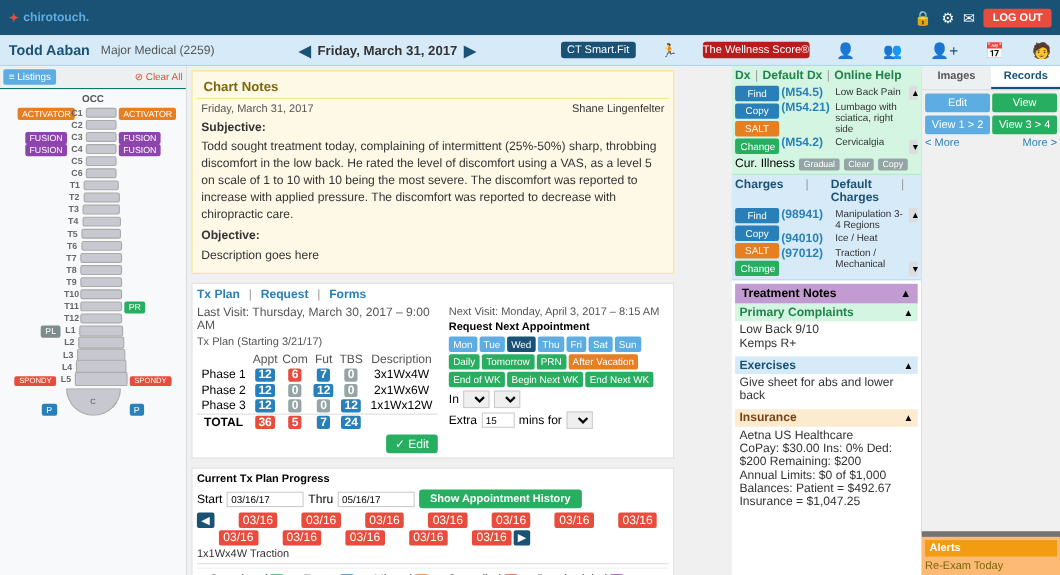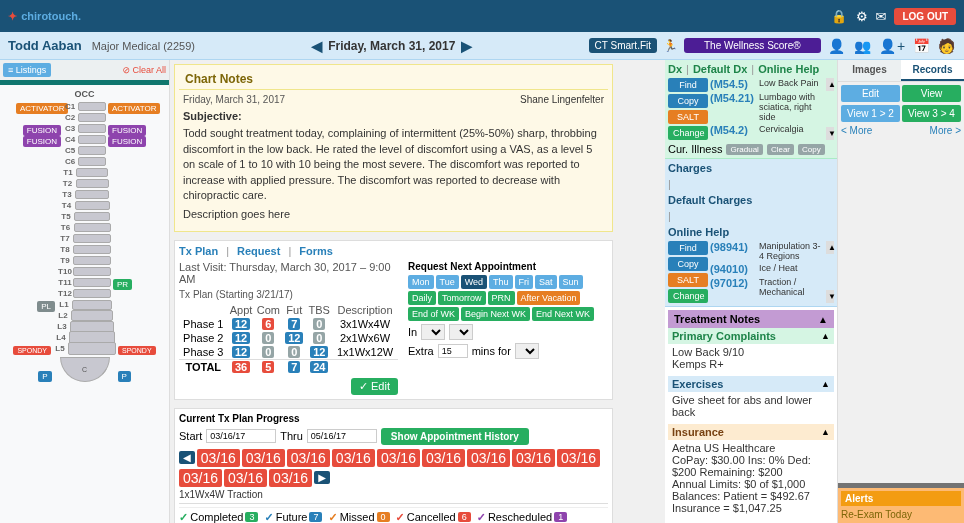--- a/index.html
+++ b/index.html
@@ -11,31 +11,31 @@
     .header-spacer { flex: 1; }
     .logout-btn { background: #e74c3c; color: white; border: none; padding: 3px 8px; border-radius: 3px; cursor: pointer; font-size: 10px; font-weight: bold; }
 
     
     .sub-header { background: #d6eaf8; height: 28px; display: flex; align-items: center; padding: 0 8px; gap: 10px; border-bottom: 1px solid #aed6f1; }
     .patient-name { font-weight: bold; font-size: 13px; color: #1a5276; }
     .insurance { color: #555; font-size: 11px; }
     .date-nav { display: flex; align-items: center; gap: 6px; flex: 1; justify-content: center; }
     .date-nav button { background: none; border: none; cursor: pointer; color: #1a5276; font-size: 14px; font-weight: bold; }
     .date-text { font-size: 12px; color: #333; font-weight: bold; }
-    .right-tools { display: flex; align-items: center; gap: 6px; }
+    .right-tools { display: flex; align-items: center; gap: 23px; }
     .ct-smart { background: #1a5276; color: white; padding: 2px 6px; border-radius: 3px; font-size: 10px; cursor: pointer; }
-    .wellness { background: #4c1d95; color: white; padding: 2px 20px; border-radius: 3px; font-size: 10px; cursor: pointer; }
+    .wellness { background: #b91c1c; color: white; padding: 2px 0; border-radius: 3px; font-size: 10px; cursor: pointer; }
     .icon-btn { color: #1a5276; font-size: 14px; cursor: pointer; margin-left: 2px; }
 
     
     .main { display: flex; height: calc(523px - 60px); }
 
     
     .spine-panel { width: 170px; background: #f8f9fa; border-right: 1px solid #ddd; overflow: hidden; position: relative; }
-    .spine-top { display: flex; justify-content: space-between; align-items: center; padding: 3px; border-bottom: 5px solid #0f766e; background: #ecf0f1; }
+    .spine-top { display: flex; justify-content: space-between; align-items: center; padding: 3px; border-bottom: 1px solid #0f766e; background: #ecf0f1; }
     .listings-btn { background: #5dade2; color: white; padding: 2px 5px; border-radius: 2px; border: none; cursor: pointer; font-size: 9px; }
     .clear-all { color: #e74c3c; font-size: 9px; cursor: pointer; }
     .chip { padding: 1px 4px; border-radius: 2px; font-size: 8px; color: white; cursor: pointer; }
     .chip-orange { background: #e67e22; }
     .chip-purple { background: #8e44ad; }
     .chip-green { background: #27ae60; }
 
     
     .chart-notes { background: #fef9e7; border: 1px solid #f0e68c; margin: 4px; padding: 4px; flex: 0 0 auto; }
     .chart-notes-header { display: flex; justify-content: space-between; margin-bottom: 4px; }
@@ -60,21 +60,21 @@
     .day-btn-green { background: #27ae60; color: white; border: none; padding: 2px 4px; border-radius: 2px; cursor: pointer; font-size: 9px; }
     .day-btn-orange { background: #e67e22; color: white; border: none; padding: 2px 4px; border-radius: 2px; cursor: pointer; font-size: 9px; }
 
     
     .progress-section { background: white; border: 1px solid #ddd; margin: 4px; padding: 4px; }
     .progress-header { font-size: 10px; font-weight: bold; margin-bottom: 4px; }
     .progress-dates { display: flex; align-items: center; gap: 4px; font-size: 10px; margin-bottom: 4px; }
     .date-input { border: 1px solid #ccc; padding: 1px 3px; font-size: 10px; width: 70px; }
     .show-appt-btn { background: #27ae60; color: white; border: none; padding: 3px 10px; border-radius: 3px; cursor: pointer; font-size: 10px; font-weight: bold; }
     .appt-dots { display: flex; gap: 2px; align-items: center; flex-wrap: wrap; margin: 2px 0; }
-    .appt-dot { background: #e74c3c; color: white; padding: 1px 4px; border-radius: 2px; font-size: 14px; cursor: pointer; }
+    .appt-dot { background: #e74c3c; color: white; padding: 1px 4px; border-radius: 2px; font-size: 11px; cursor: pointer; margin-left: 20px; }
     .appt-dot-nav { background: #1a5276; color: white; border: none; padding: 1px 4px; border-radius: 2px; cursor: pointer; font-size: 10px; }
     .appt-label { font-size: 10px; color: #333; margin-top: 2px; }
     .status-bar { display: flex; gap: 6px; align-items: center; flex-wrap: wrap; border-top: 1px solid #eee; padding-top: 3px; margin-top: 3px; }
     .status-item { display: flex; align-items: center; gap: 2px; font-size: 9px; }
     .status-badge-green { background: #27ae60; color: white; padding: 0 4px; border-radius: 2px; font-size: 9px; }
     .status-badge-blue { background: #2980b9; color: white; padding: 0 4px; border-radius: 2px; font-size: 9px; }
     .status-badge-orange { background: #e67e22; color: white; padding: 0 4px; border-radius: 2px; font-size: 9px; }
     .status-badge-red { background: #e74c3c; color: white; padding: 0 4px; border-radius: 2px; font-size: 9px; }
     .status-badge-purple { background: #8e44ad; color: white; padding: 0 4px; border-radius: 2px; font-size: 9px; }
 
@@ -89,21 +89,21 @@
     .dx-btn-change { background: #27ae60; }
     .dx-codes { flex: 1; font-size: 10px; }
     .dx-row { display: flex; gap: 4px; margin-bottom: 2px; }
     .dx-code { color: #2980b9; font-weight: bold; min-width: 45px; }
     .dx-desc { color: #333; font-size: 9px; }
     .dx-illness { display: flex; gap: 4px; align-items: center; margin-top: 3px; font-size: 9px; }
     .dx-small-btn { background: #95a5a6; color: white; border: none; padding: 1px 4px; border-radius: 2px; cursor: pointer; font-size: 8px; }
 
     
     .charges-section { background: #d6eaf8; border-bottom: 1px solid #aed6f1; padding: 3px; flex: 0 0 auto; }
-    .charges-header { display: flex; gap: 4px; margin-bottom: 3px; flex-direction: column; }
+    .charges-header { display: flex; gap: 20px; margin-bottom: 3px; }
     .charges-link { color: #1a5276; cursor: pointer; font-weight: bold; font-size: 11px; }
 
     
     .treatment-notes { background: white; padding: 3px; flex: 1; overflow-y: auto; }
     .tn-section { margin-bottom: 4px; }
     .tn-section-header { background: #d5f5e3; padding: 2px 4px; font-size: 10px; color: #1e8449; font-weight: bold; display: flex; justify-content: space-between; }
     .tn-content { font-size: 10px; color: #333; padding: 2px 4px; }
     .tn-section-header-blue { background: #d6eaf8; padding: 2px 4px; font-size: 10px; color: #1a5276; font-weight: bold; display: flex; justify-content: space-between; }
     .tn-section-header-insurance { background: #fdebd0; padding: 2px 4px; font-size: 10px; color: #784212; font-weight: bold; display: flex; justify-content: space-between; }
 
@@ -400,20 +400,21 @@
       <div class="chart-notes">
         <div class="section-title">Chart Notes</div>
         <div style="padding:4px;">
           <div class="chart-notes-header">
             <span class="chart-notes-date">Friday, March 31, 2017</span>
             <span class="chart-notes-author">Shane Lingenfelter</span>
           </div>
           <div class="chart-notes-body">
             <div style="font-weight:bold; margin-bottom:2px;">Subjective:</div>
             <div style="margin-bottom:4px;">Todd sought treatment today, complaining of intermittent (25%-50%) sharp, throbbing discomfort in the low back. He rated the level of discomfort using a VAS, as a level 5 on scale of 1 to 10 with 10 being the most severe. The discomfort was reported to increase with applied pressure. The discomfort was reported to decrease with chiropractic care.</div>
+            <div style="font-weight:bold; margin-bottom:2px;">Objective:</div>
             <div>Description goes here</div>
           </div>
         </div>
       </div>
 
       <div class="tx-plan">
         <div class="tx-plan-header">
           <span class="tx-link">Tx Plan</span>
           <span style="color:#999;">|</span>
           <span class="tx-link">Request</span>
@@ -474,20 +475,21 @@
               </tbody>
             </table>
             <div style="text-align:right; margin-top:2px;">
               <button class="edit-btn">
                 <span>✓</span> <span>Edit</span>
               </button>
             </div>
           </div>
 
           <div style="width:200px;">
+            <div style="font-size:10px; color:#555; margin-bottom:3px;">Next Visit: Monday, April 3, 2017 – 8:15 AM</div>
             <div style="font-size:10px; font-weight:bold; margin-bottom:3px;">Request Next Appointment</div>
             <div class="day-buttons">
               <button class="day-btn">Mon</button>
               <button class="day-btn">Tue</button>
               <button class="day-btn" style="background:#1a5276;">Wed</button>
               <button class="day-btn">Thu</button>
               <button class="day-btn">Fri</button>
               <button class="day-btn">Sat</button>
               <button class="day-btn">Sun</button>
             </div>

